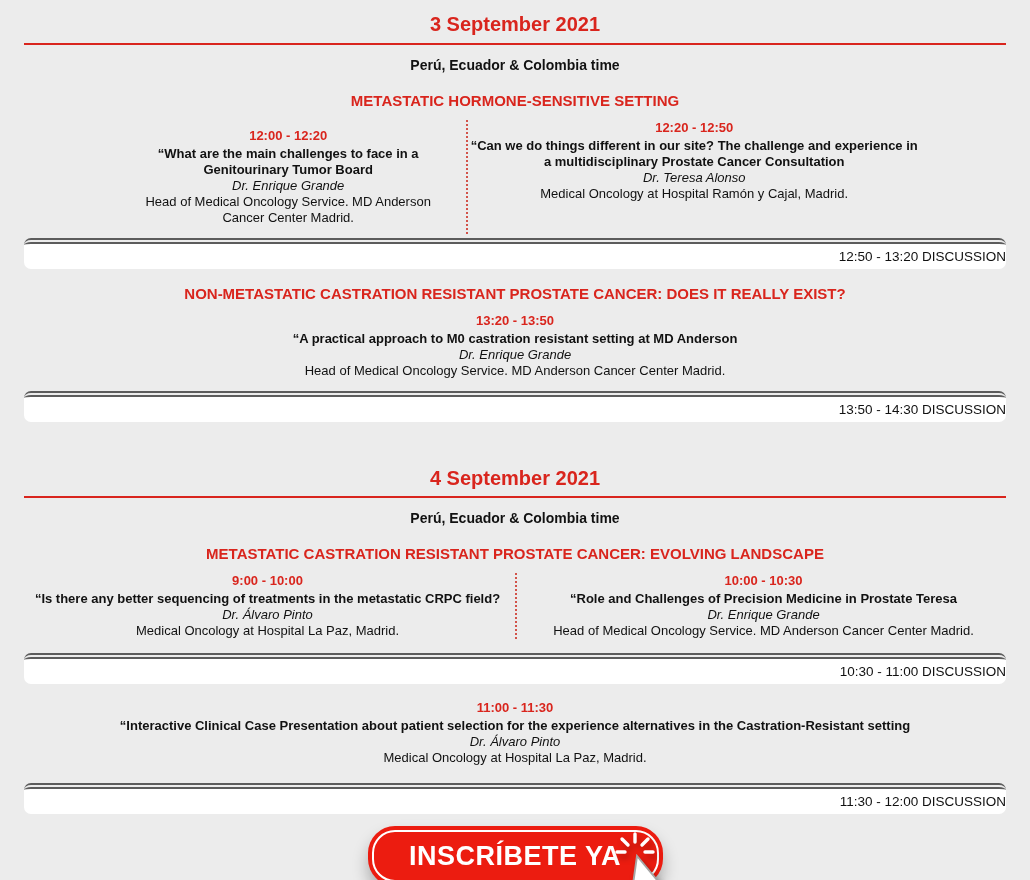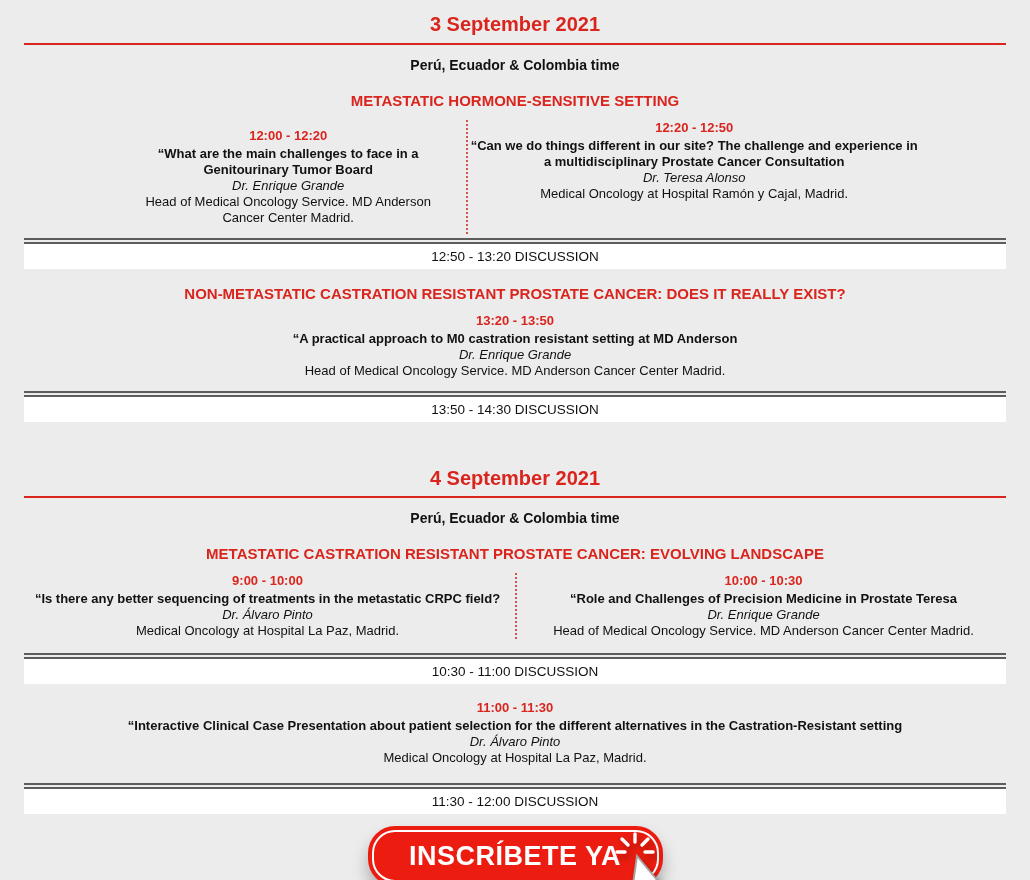--- a/index.html
+++ b/index.html
@@ -28,22 +28,23 @@
   .affil { }
   .w315 { max-width:315px; margin:8px auto; }
   .w450 { max-width:455px; margin:0 auto; }
   .nowrap { white-space:nowrap; }
   .single { margin-top:10px; }
   .day2 .single { margin-top:16px; }
   .bar {
     margin:4px 24px 0; height:25px;
     background:#fff; background-clip:padding-box;
     border-top:6px double #5c5c5c;
-    display:flex; align-items:center; justify-content:center;
+    display:flex; align-items:center; justify-content:flex-end;
     font-size:13.5px;
+    border-radius:7px;
   }
   .bar.b2 { margin-top:12px; }
   .bar.b3 { margin-top:14px; }
   .bar.b4 { margin-top:17px; }
   .cta-wrap { margin-top:12px; display:flex; justify-content:center; }
   .cta {
     position:relative; width:295px; height:60px;
     background:#ec1c10; border:none; border-radius:27px;
     box-shadow:0 10px 16px rgba(0,0,0,.28);
     cursor:pointer; font-family:inherit; padding:0;
@@ -131,21 +132,21 @@
         <div class="affil">Head of Medical Oncology Service. MD Anderson Cancer Center Madrid.</div>
       </div>
     </div>
 
     <div class="bar b3">
       <span>10:30 - 11:00 DISCUSSION</span>
     </div>
 
     <div class="single session">
       <div class="time">11:00 - 11:30</div>
-      <div class="stitle nowrap">“Interactive Clinical Case Presentation about patient selection for the different alternatives in the Castration-Resistant setting</div>
+      <div class="stitle nowrap">“Interactive Clinical Case Presentation about patient selection for the experience alternatives in the Castration-Resistant setting</div>
       <div class="speaker">Dr. Álvaro Pinto</div>
       <div class="affil">Medical Oncology at Hospital La Paz, Madrid.</div>
     </div>
 
     <div class="bar b4">
       <span>11:30 - 12:00 DISCUSSION</span>
     </div>
   </section>
 
   <div class="cta-wrap">

